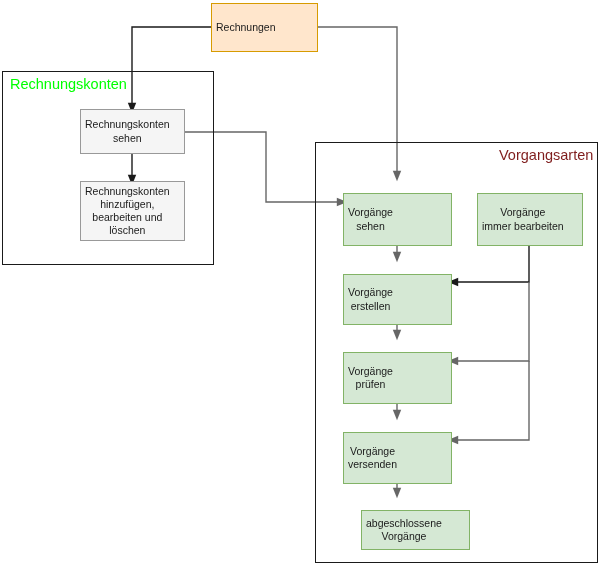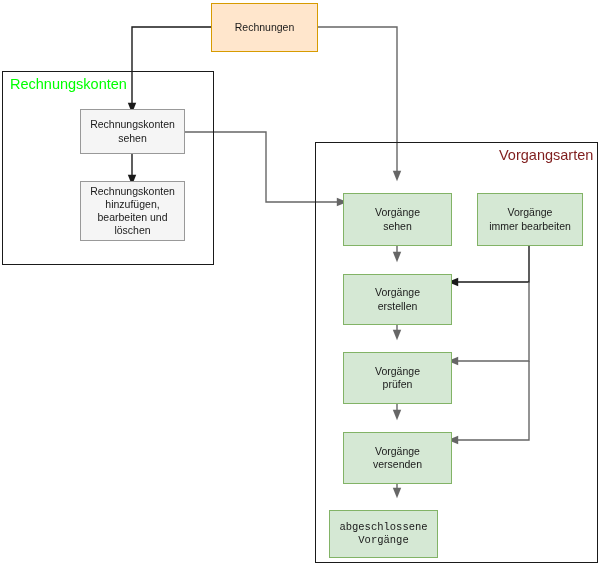--- a/index.html
+++ b/index.html
@@ -23,21 +23,21 @@
     top: 0;
     width: 600px;
     height: 565px;
     pointer-events: none;
   }
   .node {
     position: absolute;
     box-sizing: border-box;
     display: flex;
     align-items: center;
-    justify-content: center;
+    justify-content: flex-start;
     text-align: center;
     line-height: 1.25;
     font-size: 10.5px;
     color: #1a1a1a;
     white-space: pre-line;
     padding: 2px 4px;
     z-index: 3;
   }
   .node-orange {
     background: #ffe6cc;
@@ -110,15 +110,15 @@
     <div class="node node-green" style="left: 343px; top: 177px; width: 109px; height: 53px;"><span>Vorgänge
 sehen</span></div>
     <div class="node node-green" style="left: 477px; top: 177px; width: 106px; height: 53px;"><span>Vorgänge
 immer bearbeiten</span></div>
     <div class="node node-green" style="left: 343px; top: 258px; width: 109px; height: 51px;"><span>Vorgänge
 erstellen</span></div>
     <div class="node node-green" style="left: 343px; top: 336px; width: 109px; height: 52px;"><span>Vorgänge
 prüfen</span></div>
     <div class="node node-green" style="left: 343px; top: 416px; width: 109px; height: 52px;"><span>Vorgänge
 versenden</span></div>
-    <div class="node node-green" style="left: 329px; top: 494px; width: 109px; height: 48px; font-family: Liberation Mono, monospace;"><span>abgeschlossene
+    <div class="node node-green" style="left: 361px; top: 494px; width: 109px; height: 40px;"><span>abgeschlossene
 Vorgänge</span></div>
   </div>
 
 </body></html>

